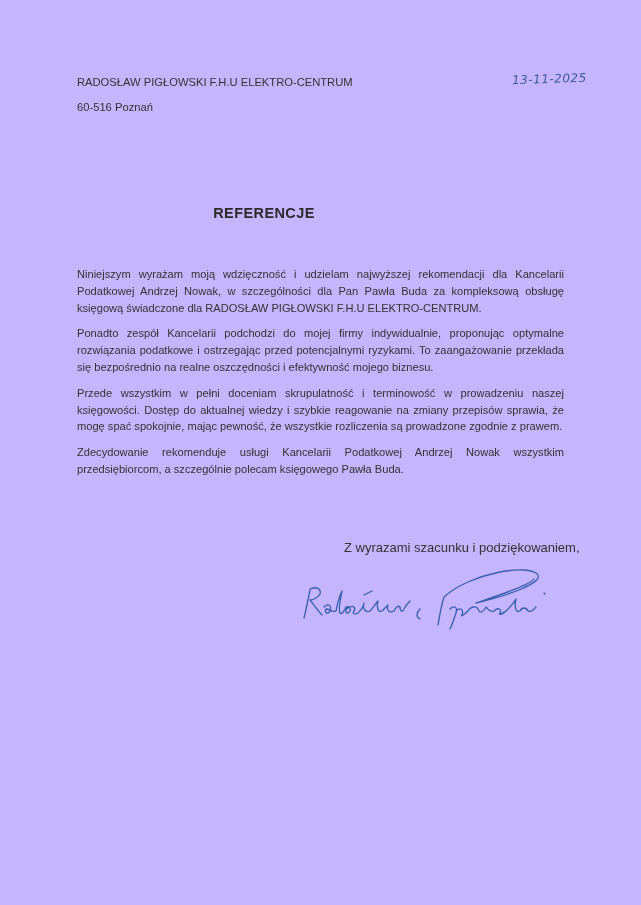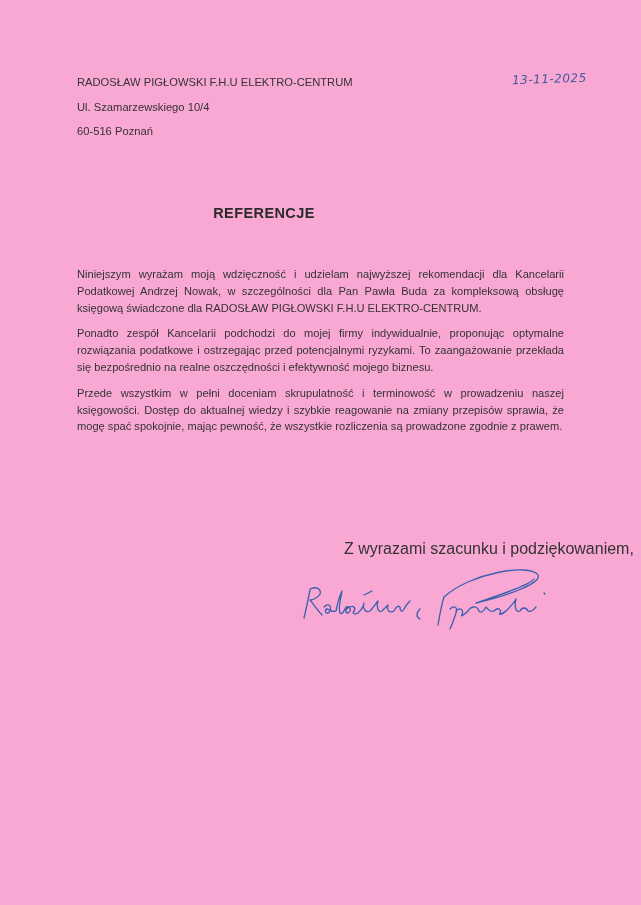--- a/index.html
+++ b/index.html
@@ -12,21 +12,21 @@
       height: 905px;
       position: relative;
       overflow: hidden;
       font-family: "Liberation Sans", "DejaVu Sans", sans-serif;
       color: #2b2b2b;
     }
     .page {
       position: absolute;
       left: 0; top: 0;
       width: 641px; height: 905px;
-      background: #f9a8d4;
+      background: #c4b5fd;
     }
     .sender {
       position: absolute;
       left: 77px;
       top: 77px;
       font-size: 11.2px;
       line-height: 1;
       color: #333;
     }
     .sender .line {
@@ -67,51 +67,51 @@
       color: #333;
     }
     .body p {
       margin: 0 4px 9px 0;
       text-align: justify;
     }
     .closing {
       position: absolute;
       left: 344px;
       top: 540px;
-      font-size: 16px;
+      font-size: 13px;
       color: #333;
       white-space: nowrap;
     }
     .signature {
       position: absolute;
       left: 280px;
       top: 565px;
       width: 300px;
       height: 75px;
     }
   </style>
 </head>
 <body>
 
 <div class="page">
 
   <div class="sender">
     <span class="line">RADOSŁAW PIGŁOWSKI F.H.U ELEKTRO-CENTRUM</span>
-    <span class="line">Ul. Szamarzewskiego 10/4</span>
     <span class="line">60-516 Poznań</span>
   </div>
 
   <div class="date">13-11-2025</div>
 
   <div class="title">REFERENCJE</div>
 
   <div class="body">
     <p>Niniejszym wyrażam moją wdzięczność i udzielam najwyższej rekomendacji dla Kancelarii Podatkowej Andrzej Nowak, w szczególności dla Pan Pawła Buda za kompleksową obsługę księgową świadczone dla RADOSŁAW PIGŁOWSKI F.H.U ELEKTRO-CENTRUM.</p>
     <p>Ponadto zespół Kancelarii podchodzi do mojej firmy indywidualnie, proponując optymalne rozwiązania podatkowe i ostrzegając przed potencjalnymi ryzykami. To zaangażowanie przekłada się bezpośrednio na realne oszczędności i efektywność mojego biznesu.</p>
     <p>Przede wszystkim w pełni doceniam skrupulatność i terminowość w prowadzeniu naszej księgowości. Dostęp do aktualnej wiedzy i szybkie reagowanie na zmiany przepisów sprawia, że mogę spać spokojnie, mając pewność, że wszystkie rozliczenia są prowadzone zgodnie z prawem.</p>
+    <p>Zdecydowanie rekomenduje usługi Kancelarii Podatkowej Andrzej Nowak wszystkim przedsiębiorcom, a szczególnie polecam księgowego Pawła Buda.</p>
   </div>
 
   <div class="closing">Z wyrazami szacunku i podziękowaniem,</div>
 
   <svg class="signature" viewBox="0 0 300 75" xmlns="http://www.w3.org/2000/svg">
     <g fill="none" stroke="#3a5fae" stroke-width="1.3" stroke-linecap="round" stroke-linejoin="round">
 
       <path d="M30 25 C28 35 26 45 24 53 M30 24 C40 20 44 28 36 33 C33 35 31 35 30 35 C34 40 38 46 42 50"></path>
 
       <path d="M44 42 C48 38 52 40 50 46 C48 50 44 48 46 44 C50 44 52 48 56 46 C58 36 60 30 62 26 C60 36 58 44 60 48 C62 50 64 46 66 42 C70 40 72 46 68 48 C64 48 66 42 70 42 C74 40 76 44 74 46 C72 48 74 50 78 48 C82 44 84 40 84 38 C82 44 86 48 90 46 C94 42 96 38 98 36 C96 42 98 48 102 46 C104 44 106 42 108 40 C106 46 110 48 114 46 C116 42 118 40 120 42 C120 46 122 48 124 44 C126 40 128 38 130 36"></path>

